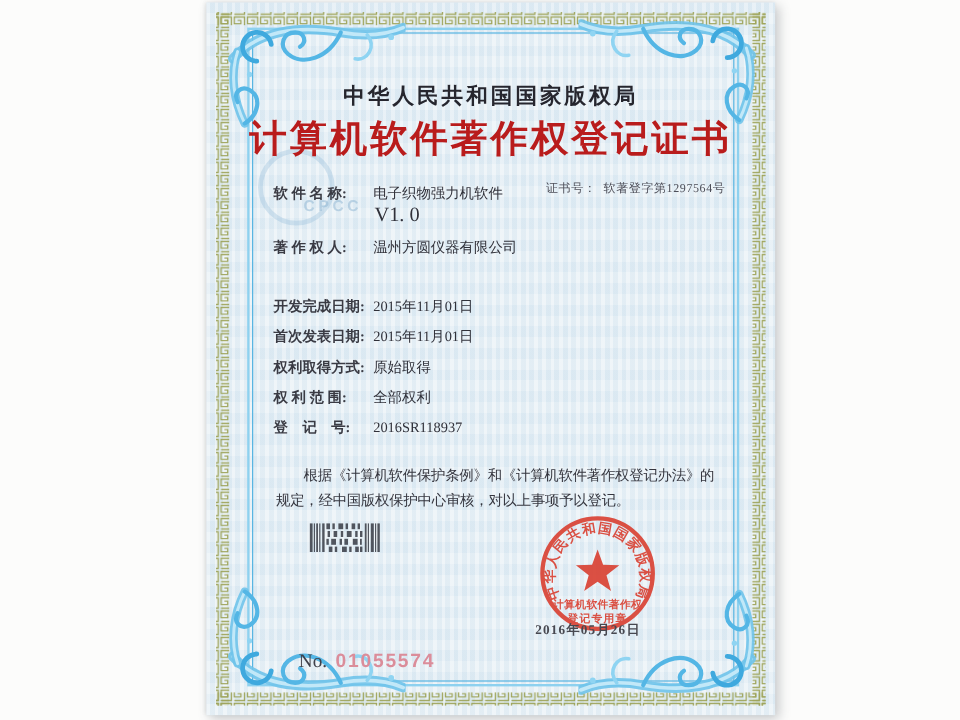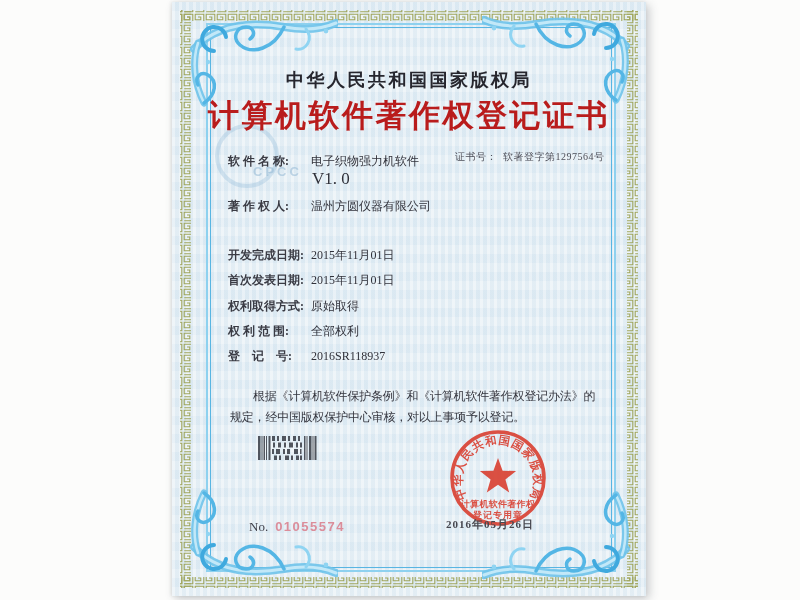--- a/index.html
+++ b/index.html
@@ -67,21 +67,21 @@
     font-size:12px;color:#35363f;letter-spacing:-.2px;white-space:nowrap;
   }
   .s1{top:386px;text-indent:23px;}
   .s2{top:407px;}
   .barcode{position:absolute;left:86px;top:434px;}
   .seal{position:absolute;left:273px;top:421px;}
   .seal-date{
     position:absolute;left:274px;top:515px;width:150px;
     font-size:11px;font-weight:600;letter-spacing:1px;color:#474850;
   }
-  .serial{position:absolute;left:77px;top:517px;font-size:13px;white-space:nowrap;}
+  .serial{position:absolute;left:77px;top:541px;font-size:16px;white-space:nowrap;}
   .serial .no{color:#3f404a;}
   .serial .num{
     color:#db8d9a;letter-spacing:1.5px;margin-left:7px;
     font-family:"Liberation Sans","DejaVu Sans",sans-serif;font-weight:600;
   }
 </style>
 </head>
 <body>
 
 <div class="paper">

